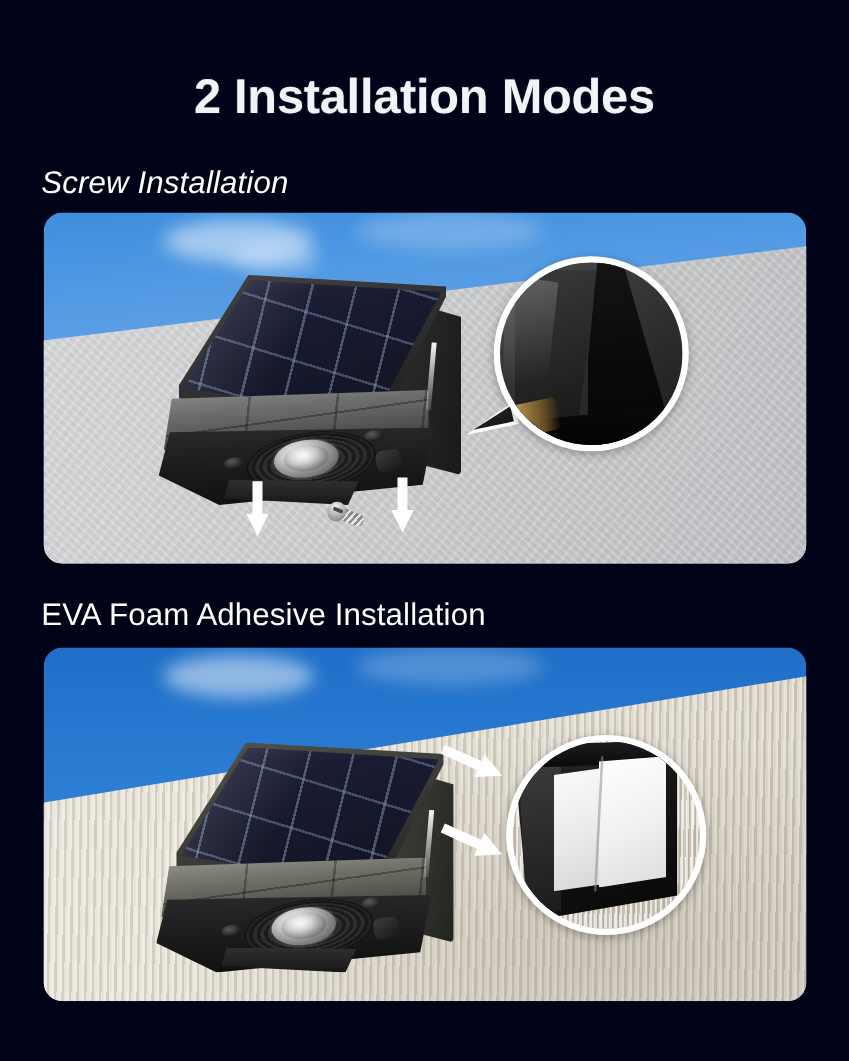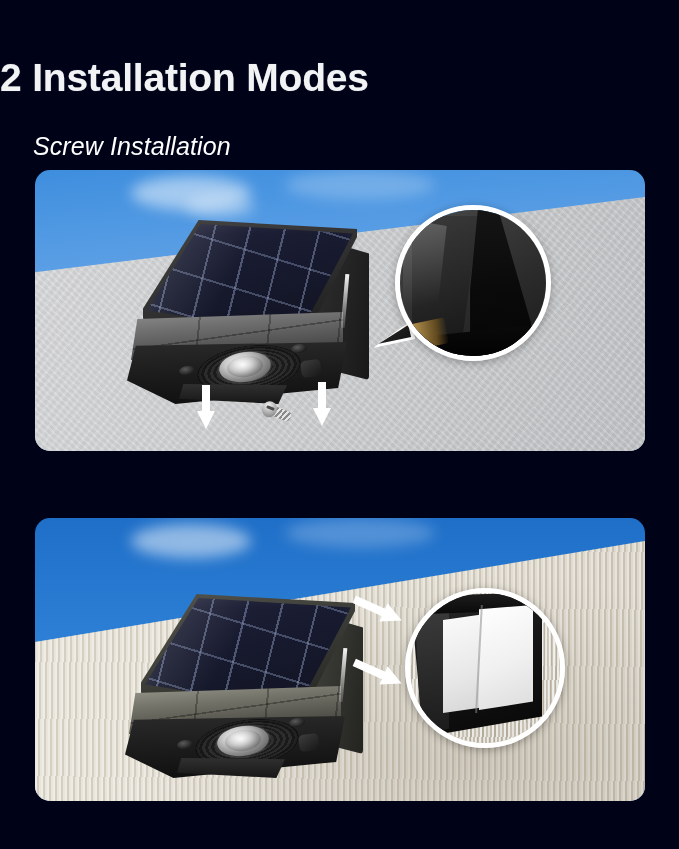--- a/index.html
+++ b/index.html
@@ -14,21 +14,21 @@
   }
 
   .page { position: relative; width: 679px; height: 849px; }
 
   
   .main-title {
     position: absolute;
     top: 56px;
     left: 0;
     width: 679px;
-    text-align: left;
+    text-align: center;
     font-size: 39px;
     font-weight: bold;
     color: #f2f3f5;
     letter-spacing: -0.2px;
     text-shadow: 0 0 1px rgba(255,255,255,.35);
   }
 
   .section-label {
     position: absolute;
     left: 33px;
@@ -486,20 +486,21 @@
   <div class="inset-tail-fill"></div>
   <div class="inset inset-one">
     <div class="zoom-bg"></div>
     <div class="zoom-fin2"></div>
     <div class="zoom-fin"></div>
     <div class="zoom-gloss"></div>
     <div class="zoom-bottom"></div>
     <div class="zoom-warm"></div>
   </div>
 
+  <div class="section-label two">EVA Foam Adhesive Installation</div>
 
   <div class="photo-panel panel-two">
 
     <div class="scene">
       <div class="sky-two"></div>
       <div class="cloud c1"></div>
       <div class="cloud c3"></div>
       <div class="wall-two"></div>
       <div class="wall-two-shade"></div>
 

